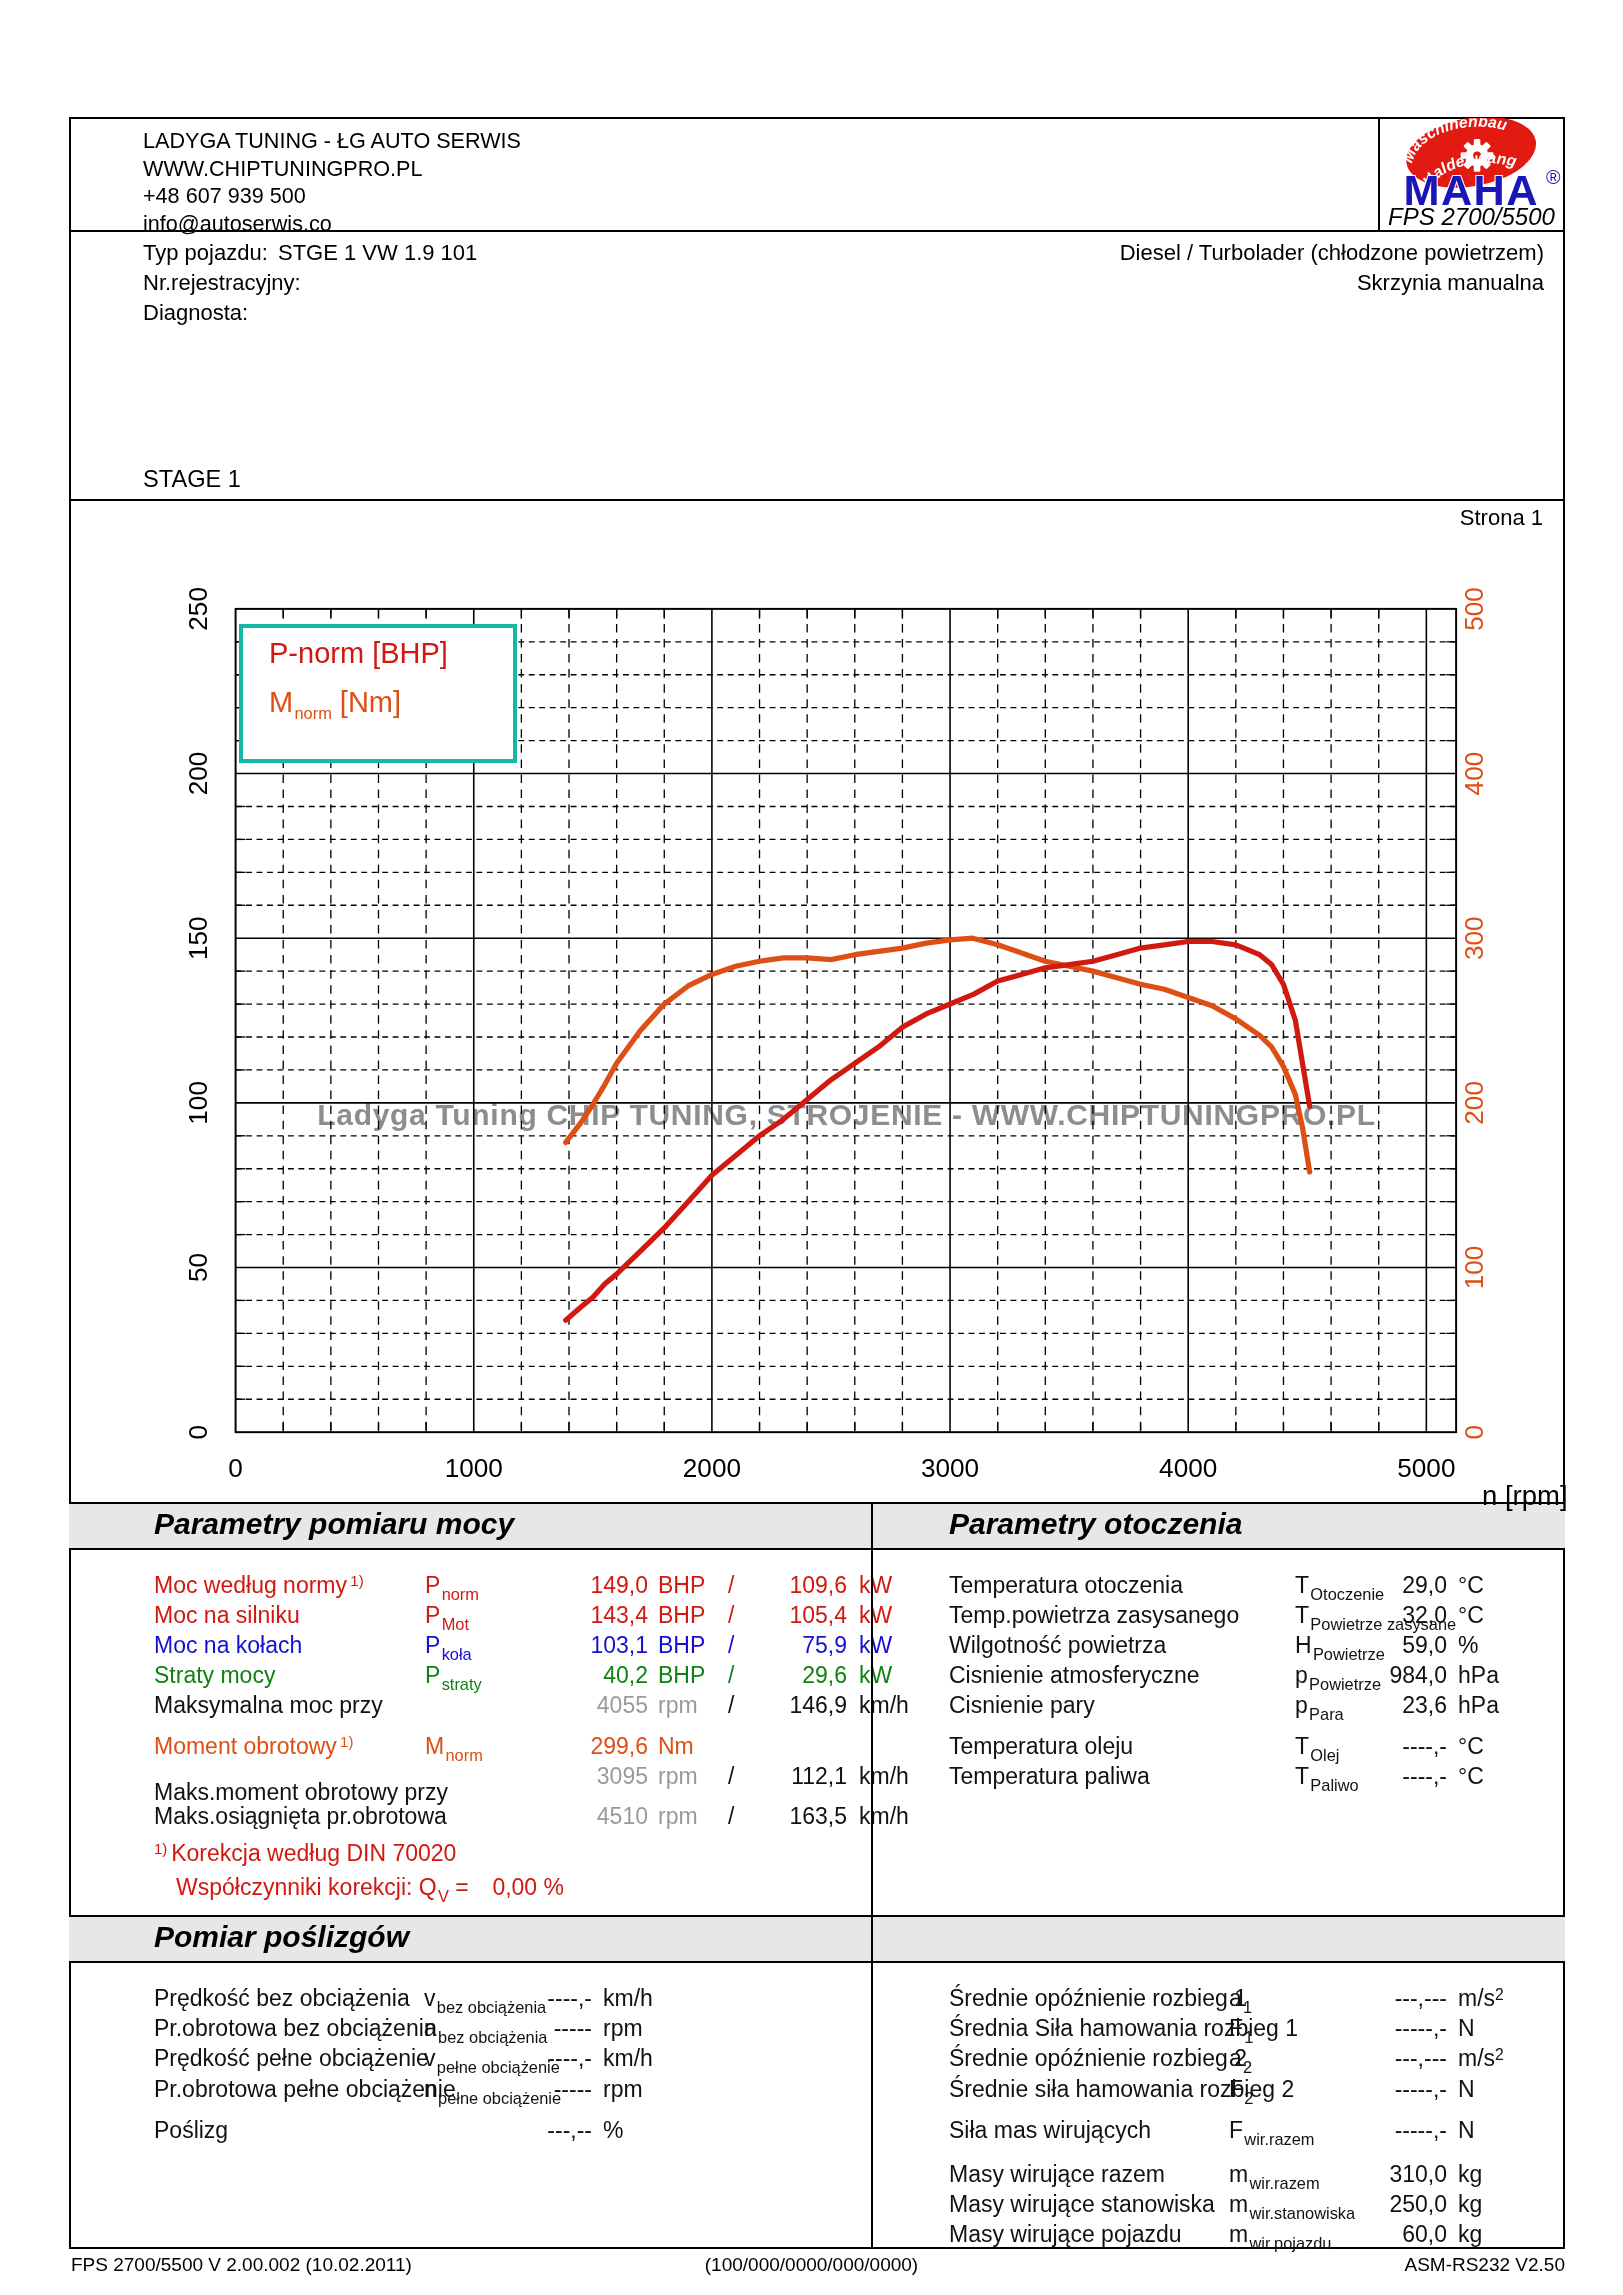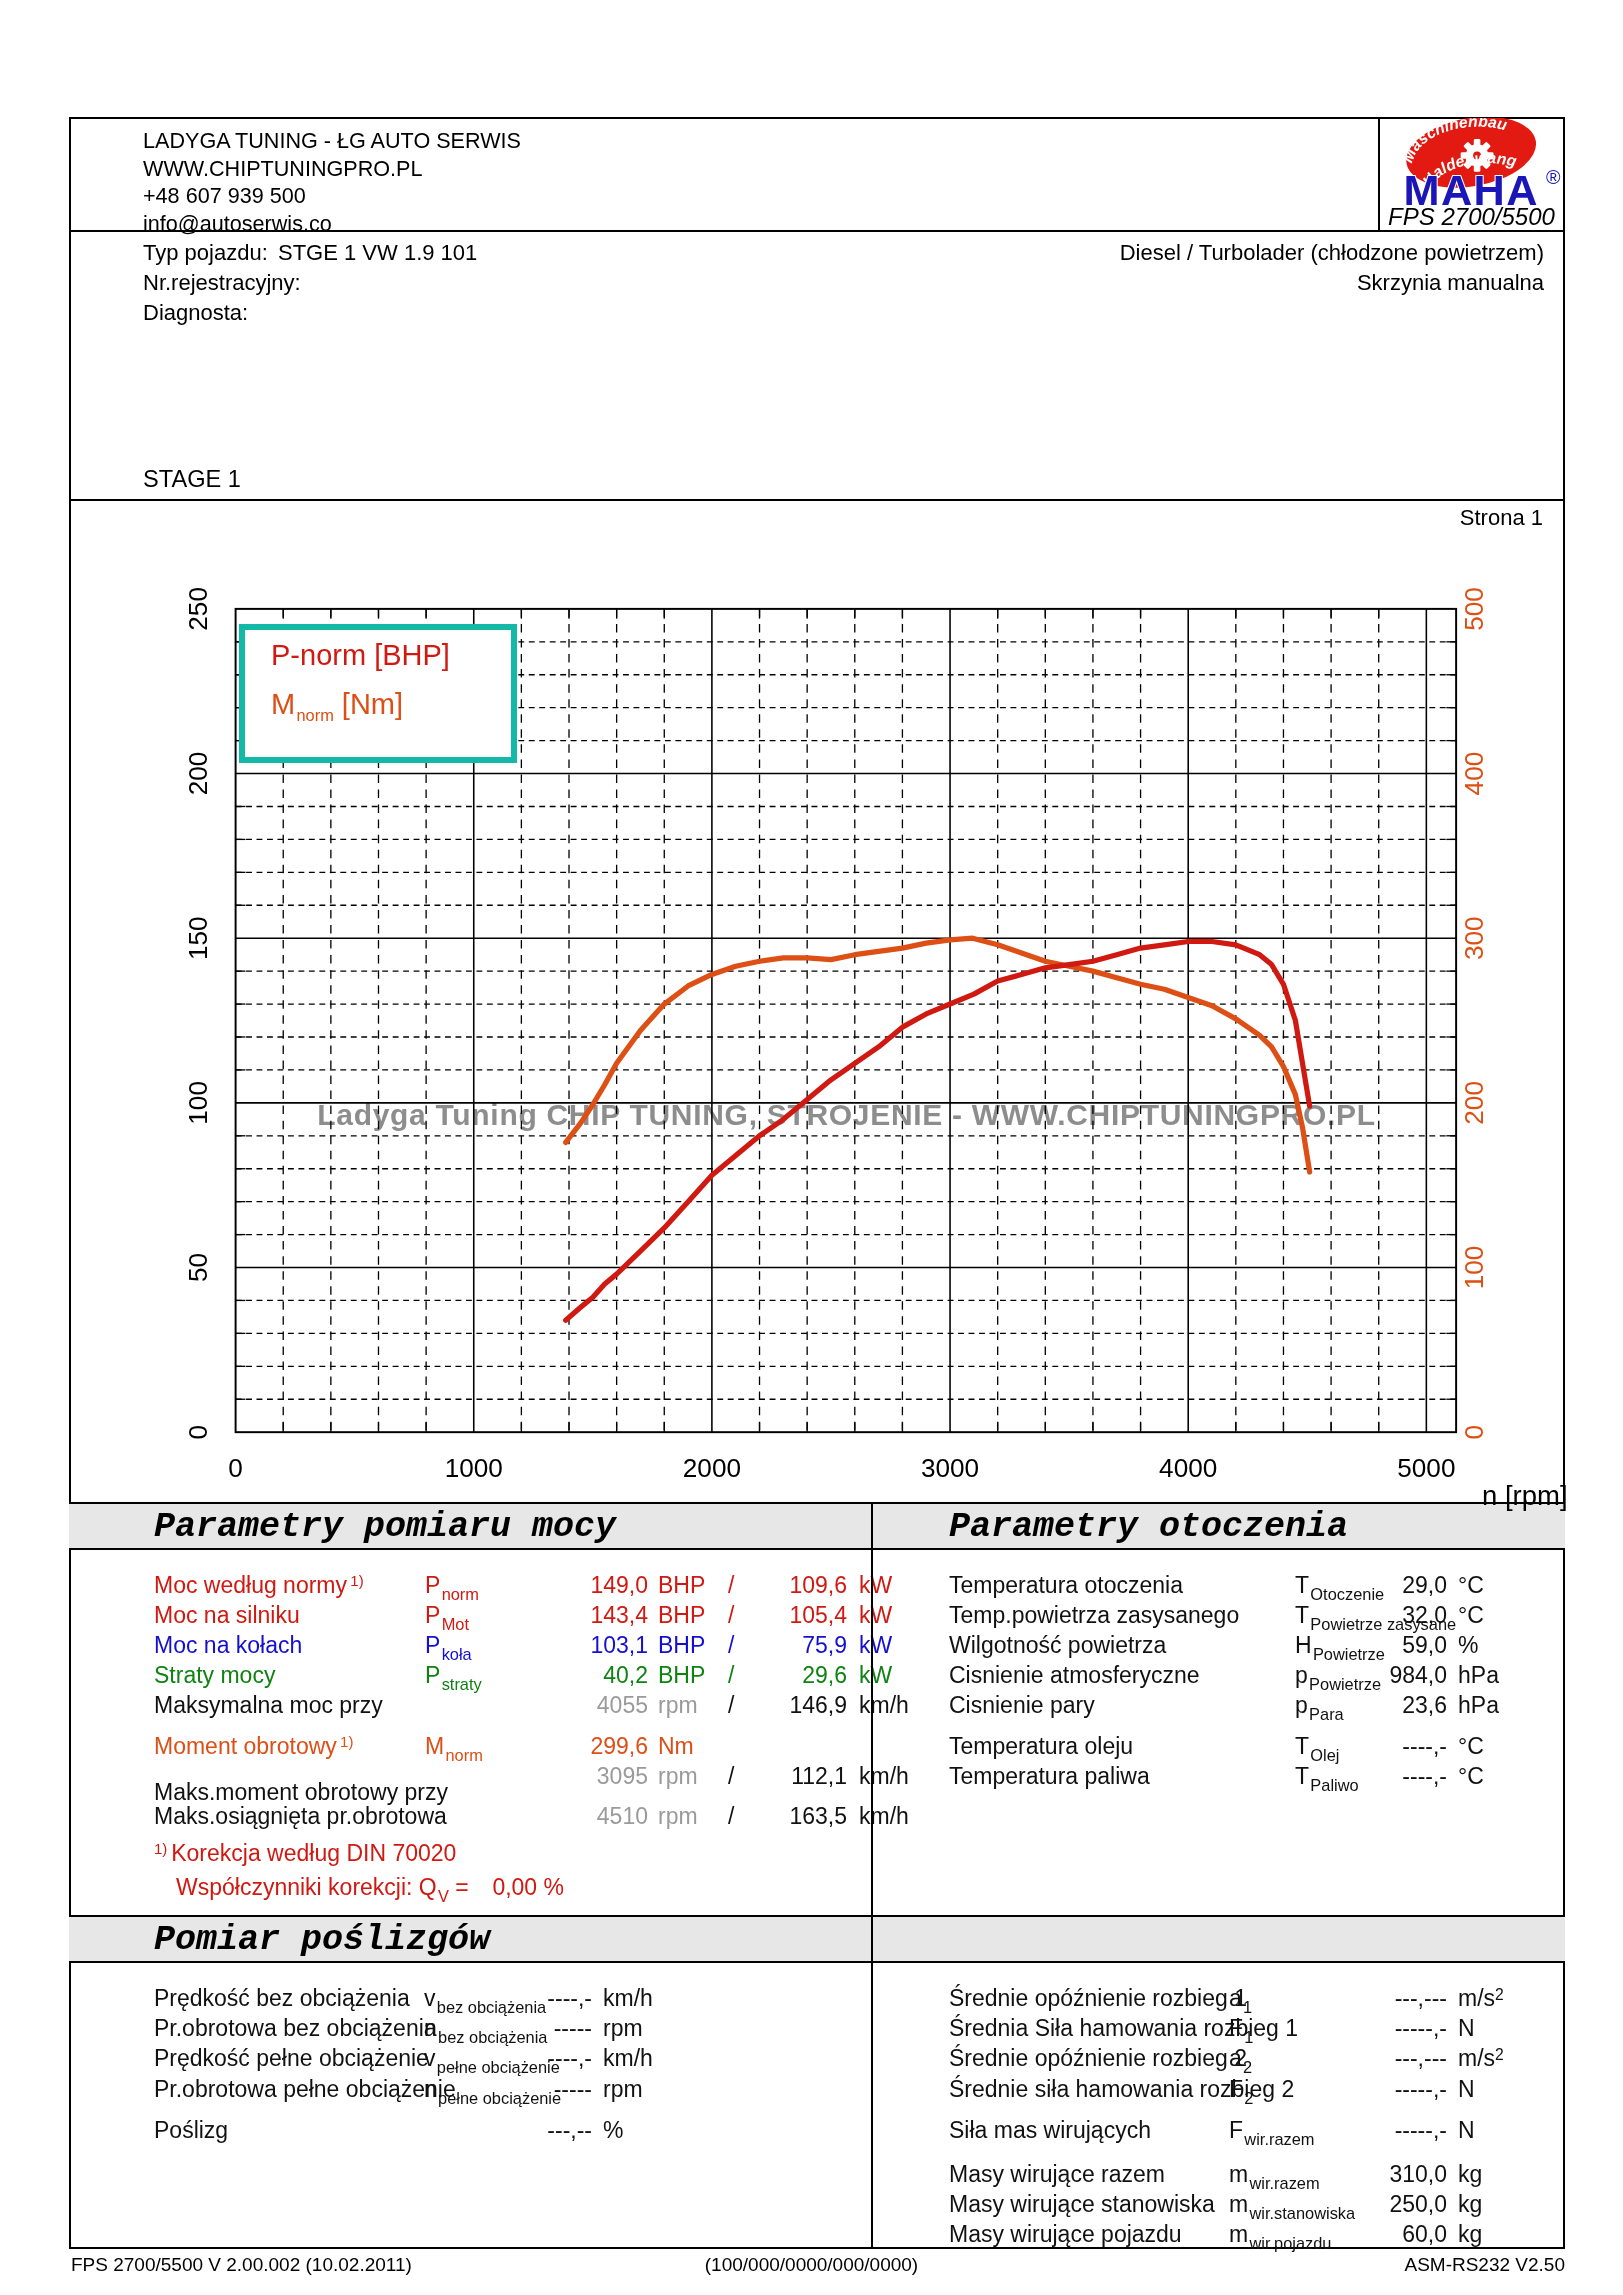--- a/index.html
+++ b/index.html
@@ -20,30 +20,30 @@
   .veh-label{position:absolute;font-size:22px;white-space:nowrap;}
   .veh-right{position:absolute;left:851px;width:693px;text-align:right;font-size:22px;white-space:nowrap;}
   
   #stage{position:absolute;left:143px;top:466px;font-size:23.6px;}
   #strona{position:absolute;left:1309px;width:234px;text-align:right;top:505px;font-size:22px;}
   
   #chart-svg{position:absolute;left:0;top:0;z-index:2;pointer-events:none;}
   #watermark{position:absolute;left:236px;top:1098px;width:1221px;text-align:center;
              font-size:30px;font-weight:bold;letter-spacing:0.7px;color:#8d8d8d;z-index:1;white-space:nowrap;}
   #legend{position:absolute;left:239px;top:624px;width:278px;height:139px;background:#fff;
-          border:6px solid #14b8a6;box-sizing:border-box;z-index:3;}
+          border:4px solid #14b8a6;box-sizing:border-box;z-index:3;}
   #legend .l1{position:absolute;left:26px;top:9.2px;font-size:29px;}
   #legend .l2{position:absolute;left:26px;top:58px;font-size:29px;}
   .sub{font-size:16.4px;position:relative;top:7.2px;margin-left:1.3px;}
   .sup{font-size:15px;position:relative;top:-7.2px;margin-left:3.3px;}
   .sup2{font-size:15.7px;position:relative;top:-6.5px;}
   
   .band{position:absolute;left:69px;width:1496px;height:48px;background:#e7e7e7;
         border-top:2px solid #000;border-bottom:2px solid #000;box-sizing:border-box;z-index:1;}
-  .band-title{position:absolute;font-style:italic;font-weight:bold;font-size:35px;white-space:nowrap;z-index:2;font-family:Liberation Mono, monospace;}
+  .band-title{position:absolute;font-style:italic;font-weight:bold;font-size:30px;white-space:nowrap;z-index:2;}
   
   .t-row{position:absolute;left:0;width:1623px;height:30px;font-size:23px;line-height:30px;}
   .cell{position:absolute;top:0;white-space:nowrap;}
   .vnum{text-align:right;}
   #footer{position:absolute;left:0;top:2254px;width:1623px;font-size:19px;}
   #footer .fl{position:absolute;left:71px;}
   #footer .fc{position:absolute;left:0;width:1623px;text-align:center;}
   #footer .fr{position:absolute;left:1303px;width:262px;text-align:right;}
 </style>
 </head>

